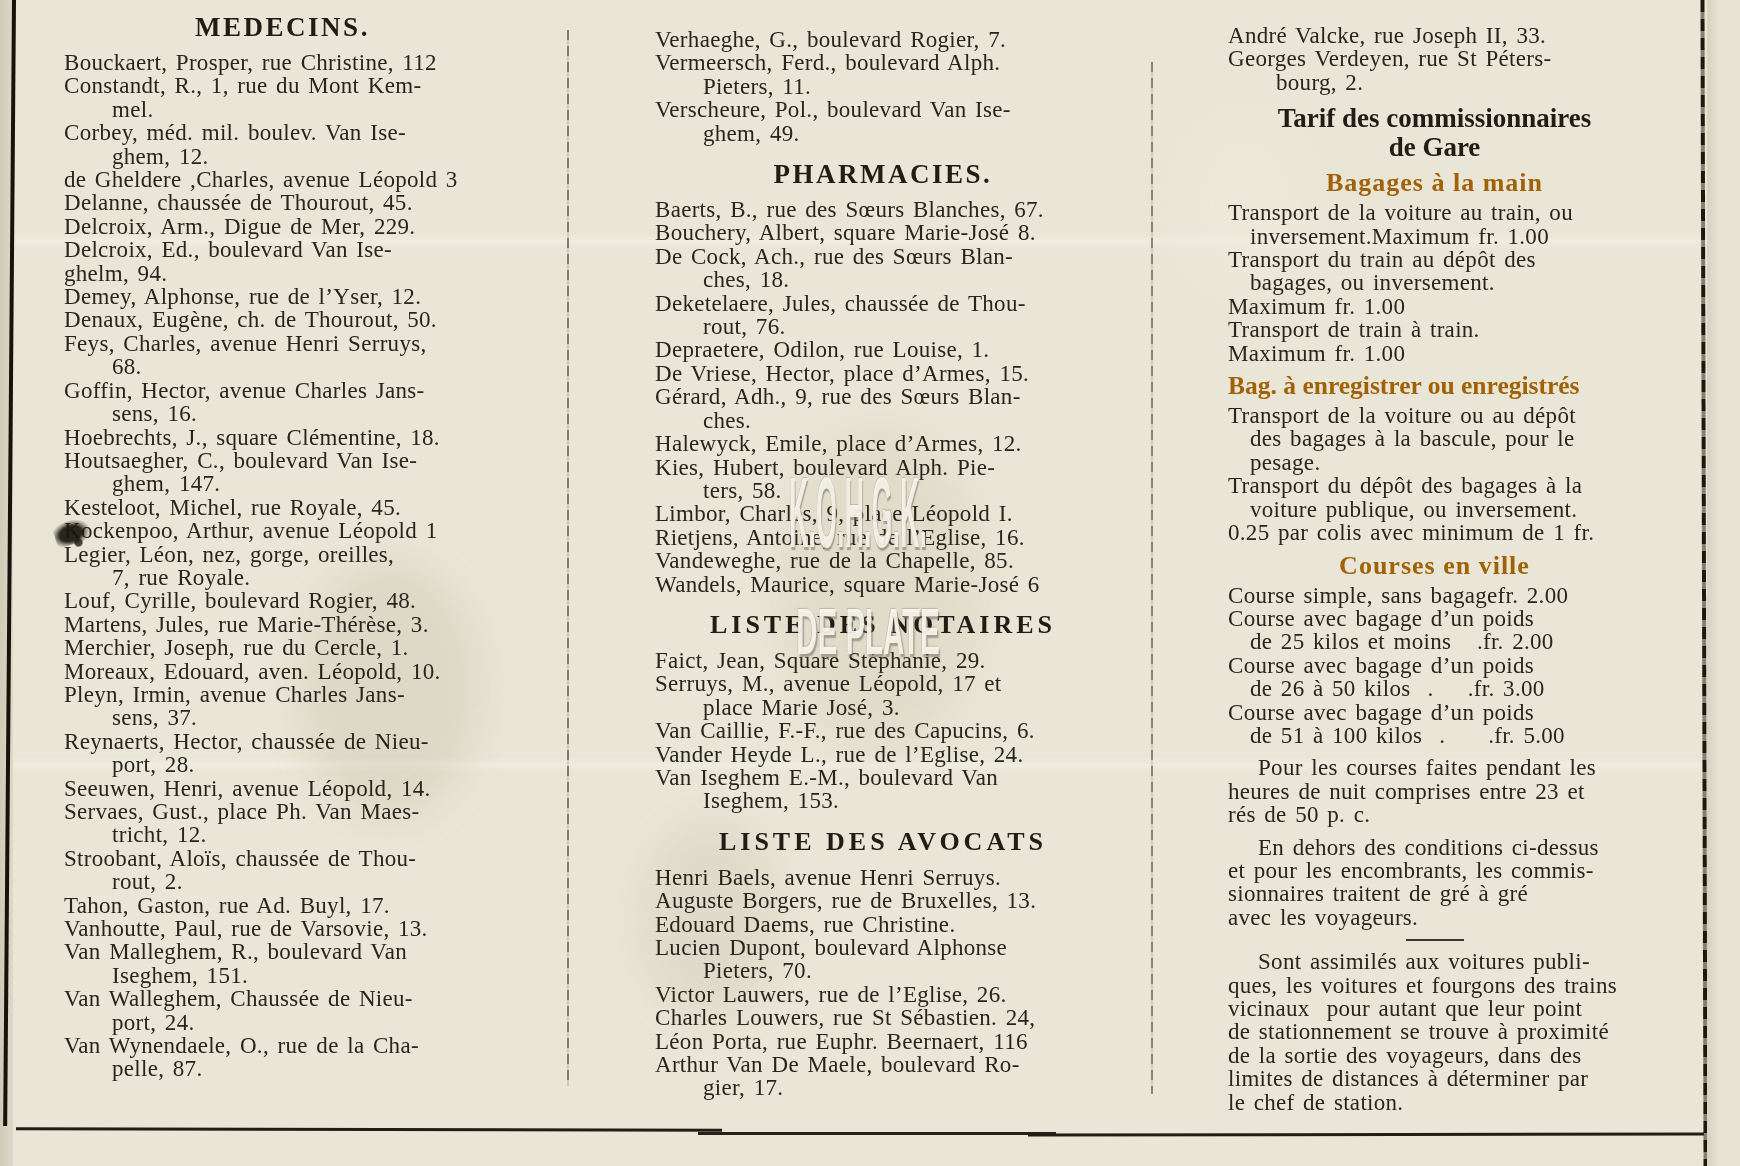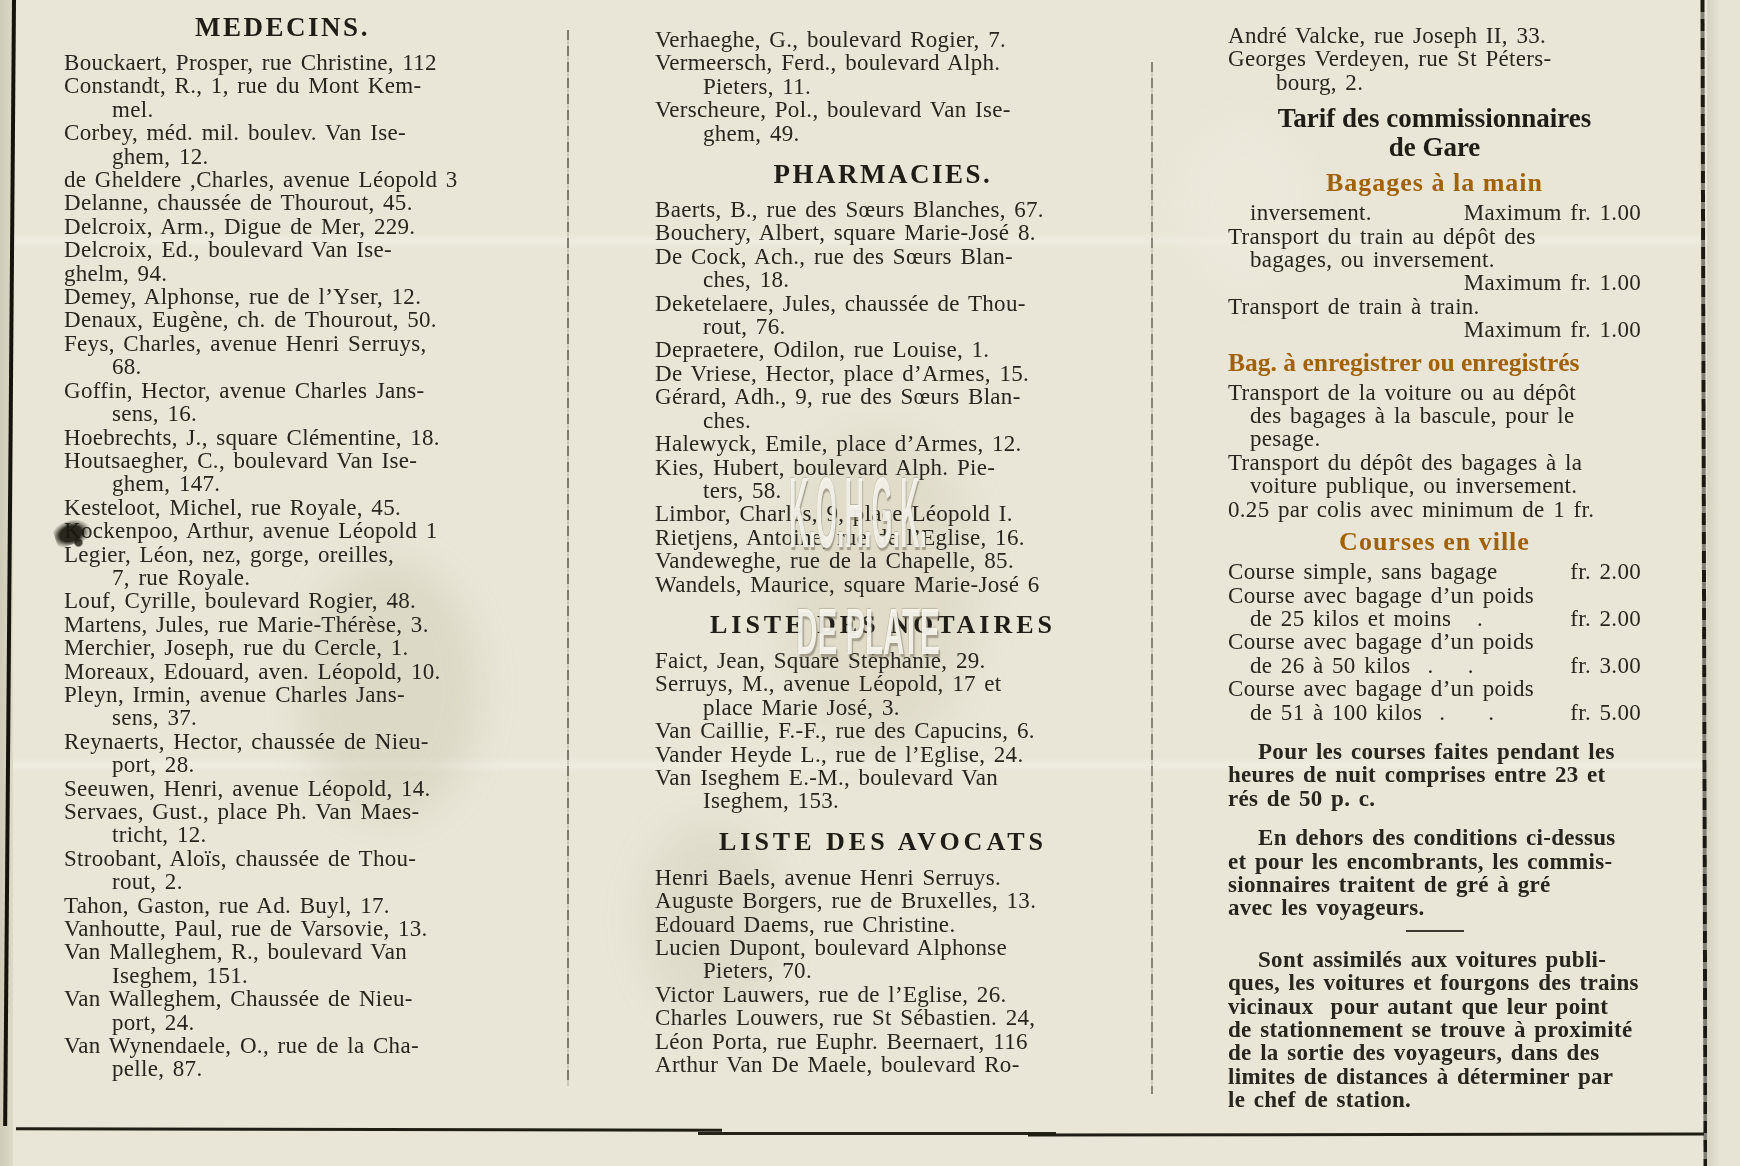--- a/index.html
+++ b/index.html
@@ -15,31 +15,31 @@
   .col1{left:64px;width:437px;padding-top:12px;}
   .col2{left:645px;width:456px;padding-top:28px;margin-left:10px;}
   .col3{left:1228px;width:413px;padding-top:24px;}
   .line{
     font-size:23px;line-height:23.4px;min-height:23.4px;
     letter-spacing:0.3px;word-spacing:2.5px;white-space:pre-wrap;
   }
   .ind1{padding-left:48px;}
   .ind2{padding-left:22px;}
   .ind3{padding-left:30px;}
-  .split{display:flex;justify-content:space-between;gap:24px;}
+  .split{display:flex;justify-content:flex-start;}
   .heading{
     font-size:27px;font-weight:bold;text-align:center;letter-spacing:2.5px;
     margin:14px 0 9px;line-height:30px;color:#1f1d16;
   }
   .col1 .heading{margin-top:0;}
   .heading.spaced{letter-spacing:4px;font-size:26px;}
   .heading2{font-size:27px;font-weight:bold;text-align:center;line-height:29px;margin:10px 0 4px;color:#1f1d16;}
   .subheading{font-size:26px;font-weight:bold;text-align:center;margin:7px 0 4px;line-height:28px;letter-spacing:1px;color:#a16207;}
   .subheading.flush{text-align:left;letter-spacing:0;font-size:25.5px;}
-  .para{margin-top:16px;font-weight:bold;}
+  .para{margin-top:9px;}
   .tarif{margin-top:1px;}
   .hr-small{width:58px;border-top:2.5px solid #3c3a30;margin:10px auto 8px;}
   .entry{margin:0;}
   .blot{position:relative;}
   .blot::before{
     content:"";position:absolute;left:-10px;top:1px;width:36px;height:24px;
     background:radial-gradient(ellipse at 45% 55%, rgba(25,22,14,0.92) 0 40%, rgba(25,22,14,0.35) 58%, transparent 72%);
     transform:rotate(-18deg);
   }
   .blot::after{
@@ -293,39 +293,41 @@
           <div class="line ind0">Victor Lauwers, rue de l’Eglise, 26.</div>
         </div>
         <div class="entry">
           <div class="line ind0">Charles Louwers, rue St Sébastien. 24,</div>
         </div>
         <div class="entry">
           <div class="line ind0">Léon Porta, rue Euphr. Beernaert, 116</div>
         </div>
         <div class="entry">
           <div class="line ind0">Arthur Van De Maele, boulevard Ro-</div>
+          <div class="line ind1">gier, 17.</div>
         </div>
       </div>
     </div>
   <div class="col col3">
       <div class="entries">
         <div class="entry">
           <div class="line ind0">André Valcke, rue Joseph II, 33.</div>
         </div>
         <div class="entry">
           <div class="line ind0">Georges Verdeyen, rue St Péters-</div>
           <div class="line ind1">bourg, 2.</div>
         </div>
       </div>
       <div class="heading2">
         <div>Tarif des commissionnaires</div>
         <div>de Gare</div>
       </div>
       <div class="subheading">Bagages à la main</div>
       <div class="tarif">
+        <div class="line ind0">Transport de la voiture au train, ou</div>
         <div class="line ind2 split"><span>inversement.</span><span>Maximum fr. 1.00</span></div>
         <div class="line ind0">Transport du train au dépôt des</div>
         <div class="line ind2">bagages, ou inversement.</div>
         <div class="line ind0 split"><span></span><span>Maximum fr. 1.00</span></div>
         <div class="line ind0">Transport de train à train.</div>
         <div class="line ind0 split"><span></span><span>Maximum fr. 1.00</span></div>
       </div>
       <div class="subheading flush">Bag. à enregistrer ou enregistrés</div>
       <div class="tarif">
         <div class="line ind0">Transport de la voiture ou au dépôt</div>

